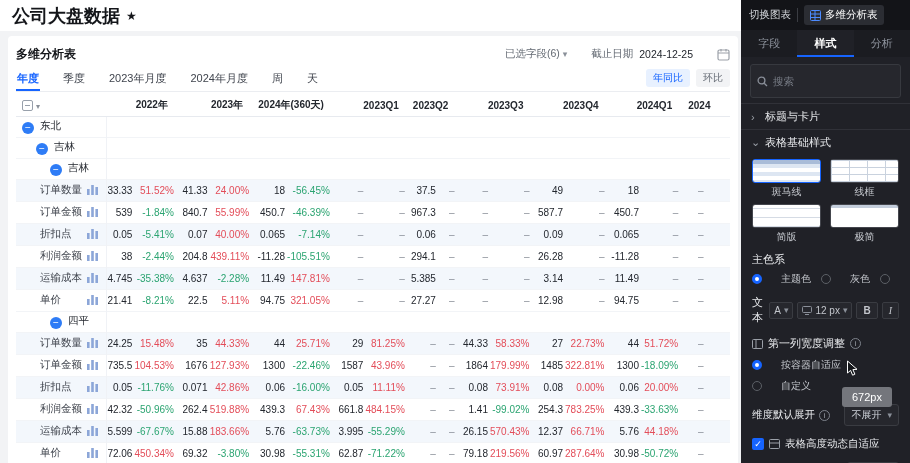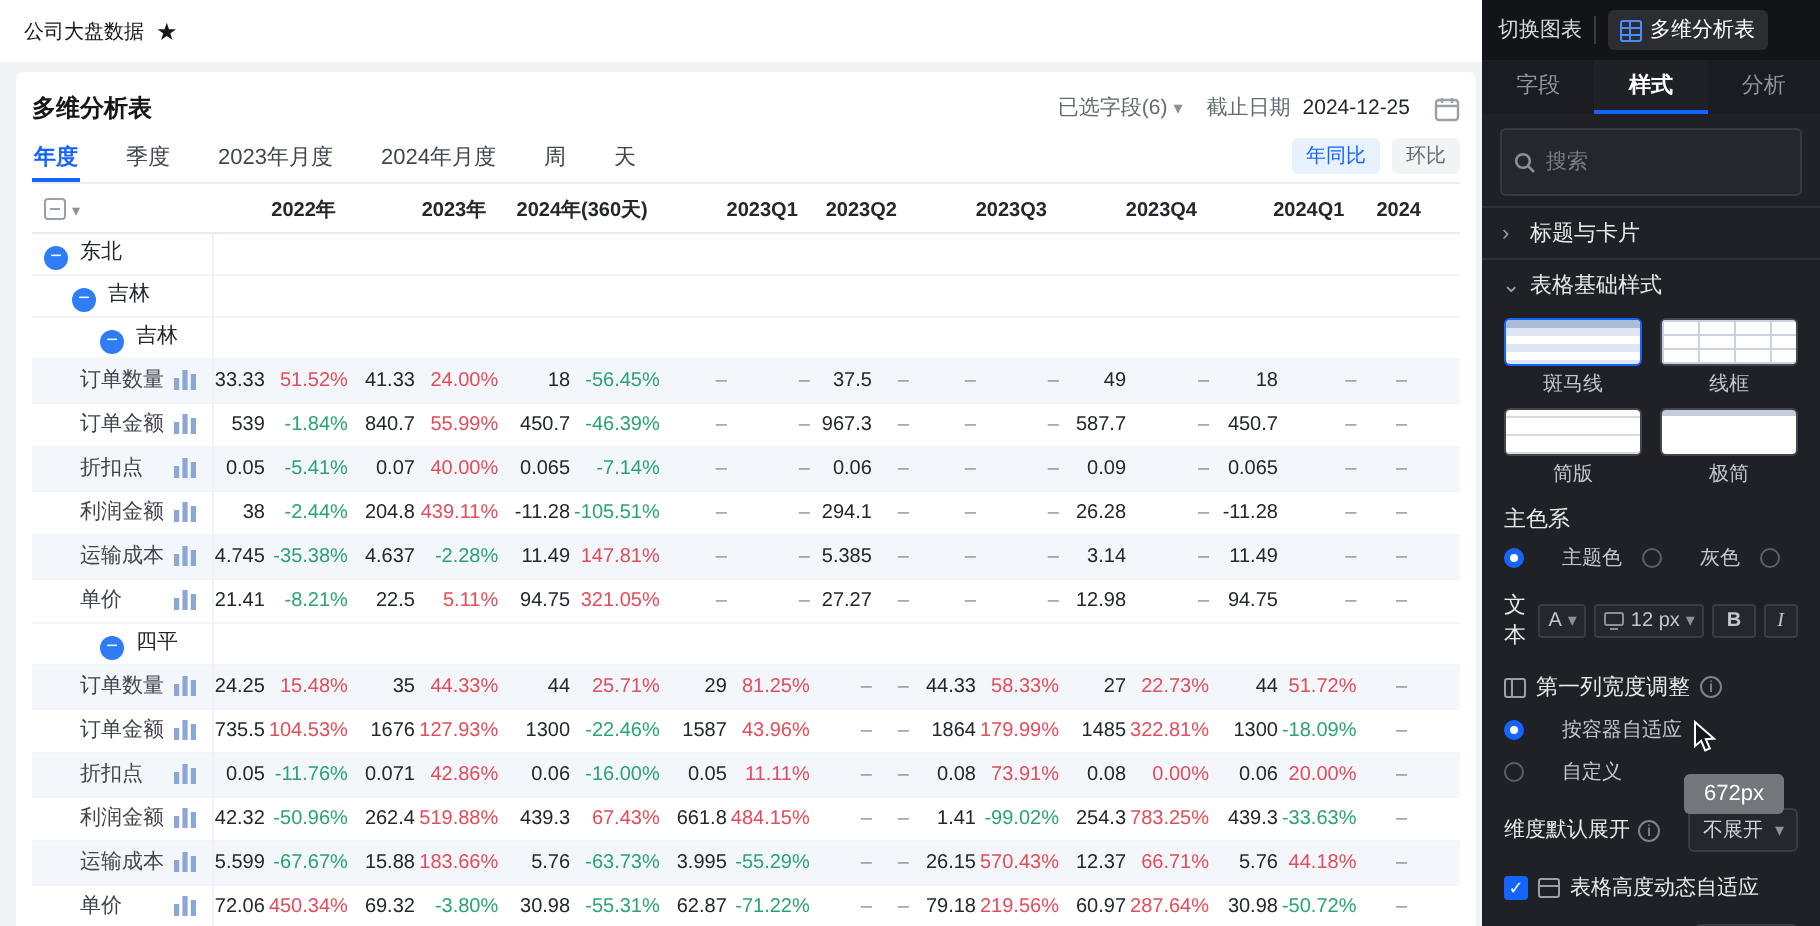--- a/index.html
+++ b/index.html
@@ -2,27 +2,27 @@
 <html><head>
 <meta charset="utf-8">
 <style>
 *{margin:0;padding:0;box-sizing:border-box}
 html,body{width:910px;height:463px;overflow:hidden}
 body{font-family:"Liberation Sans","DejaVu Sans",sans-serif;background:#f2f3f5;position:relative;font-size:11px;color:#1f2329}
 .app{display:flex;width:910px;height:463px}
 
 .main{flex:1;display:flex;flex-direction:column;min-width:0}
 .topbar{height:31px;background:#fff;display:flex;align-items:center;padding:0 12px;flex:none}
-.page-title{font-size:10px;font-weight:normal;color:#14161a}
+.page-title{font-size:18px;font-weight:bold;color:#14161a}
 .star{font-size:12px;margin-left:6px;color:#14161a}
 .content{flex:1;padding:5px 3px 0 8px;min-height:0}
 .card{background:#fff;height:100%;border-radius:4px 4px 0 0;padding:7px 8px 0 8px;overflow:hidden;display:flex;flex-direction:column}
 .card-head{display:flex;align-items:center;height:22px;flex:none}
 .card-title{font-size:12px;font-weight:bold;color:#14161a}
-.head-right{margin-left:auto;display:flex;align-items:center;gap:12px;font-size:10.5px;color:#646a73}
+.head-right{margin-left:auto;display:flex;align-items:center;gap:24px;font-size:10.5px;color:#646a73}
 .fields-chip{display:flex;align-items:center;gap:3px;cursor:pointer}
 .deadline{display:flex;align-items:center;gap:6px}
 .deadline .dval{color:#23272e}
 .cal-icon{width:13px;height:13px;display:inline-block}
 .caret{font-size:9px;color:#8a9099}
 .tabs-row{display:flex;align-items:center;height:27px;border-bottom:1px solid #ebedf1;flex:none}
 .tab{font-size:11px;color:#40454e;margin-right:22px;padding:6px 1px 5px;cursor:pointer;white-space:nowrap}
 .tab.active{color:#1664ff;font-weight:bold;border-bottom:2px solid #1664ff;padding-bottom:3px}
 .compare{margin-left:auto;display:flex;gap:6px;align-items:center}
 .chip{font-size:10px;padding:2px 7px;border-radius:3px;cursor:pointer;white-space:nowrap}

